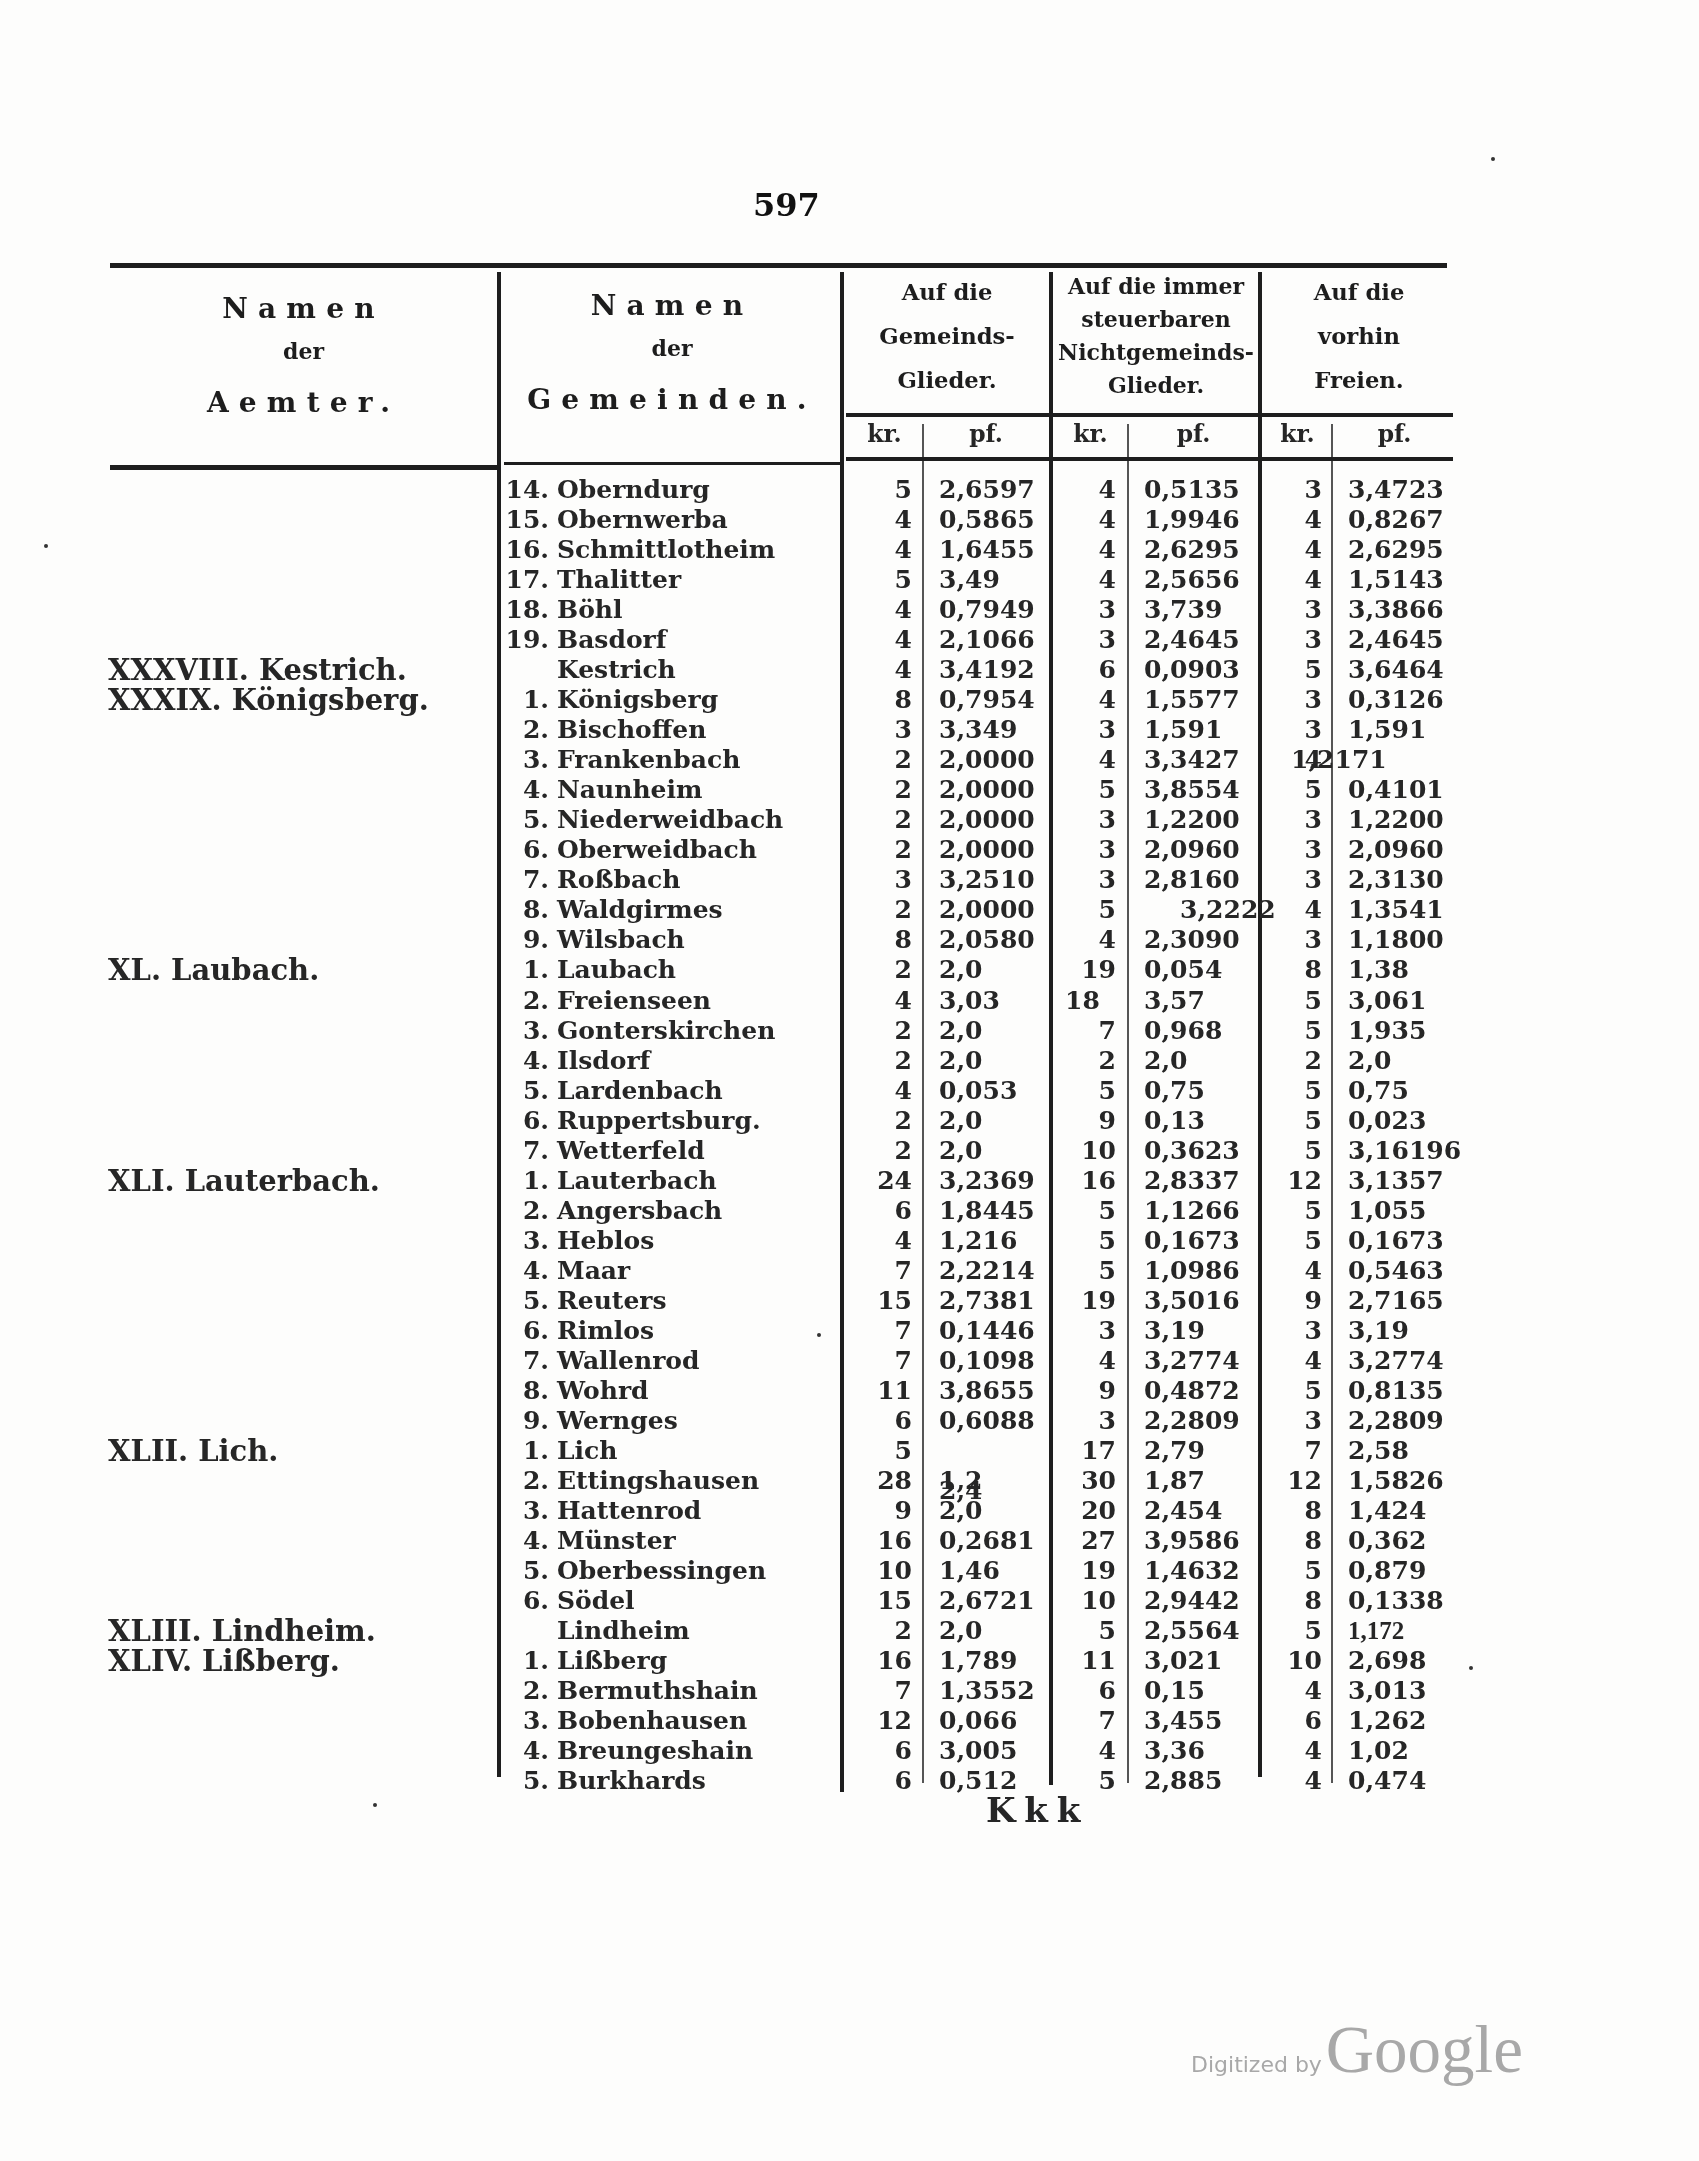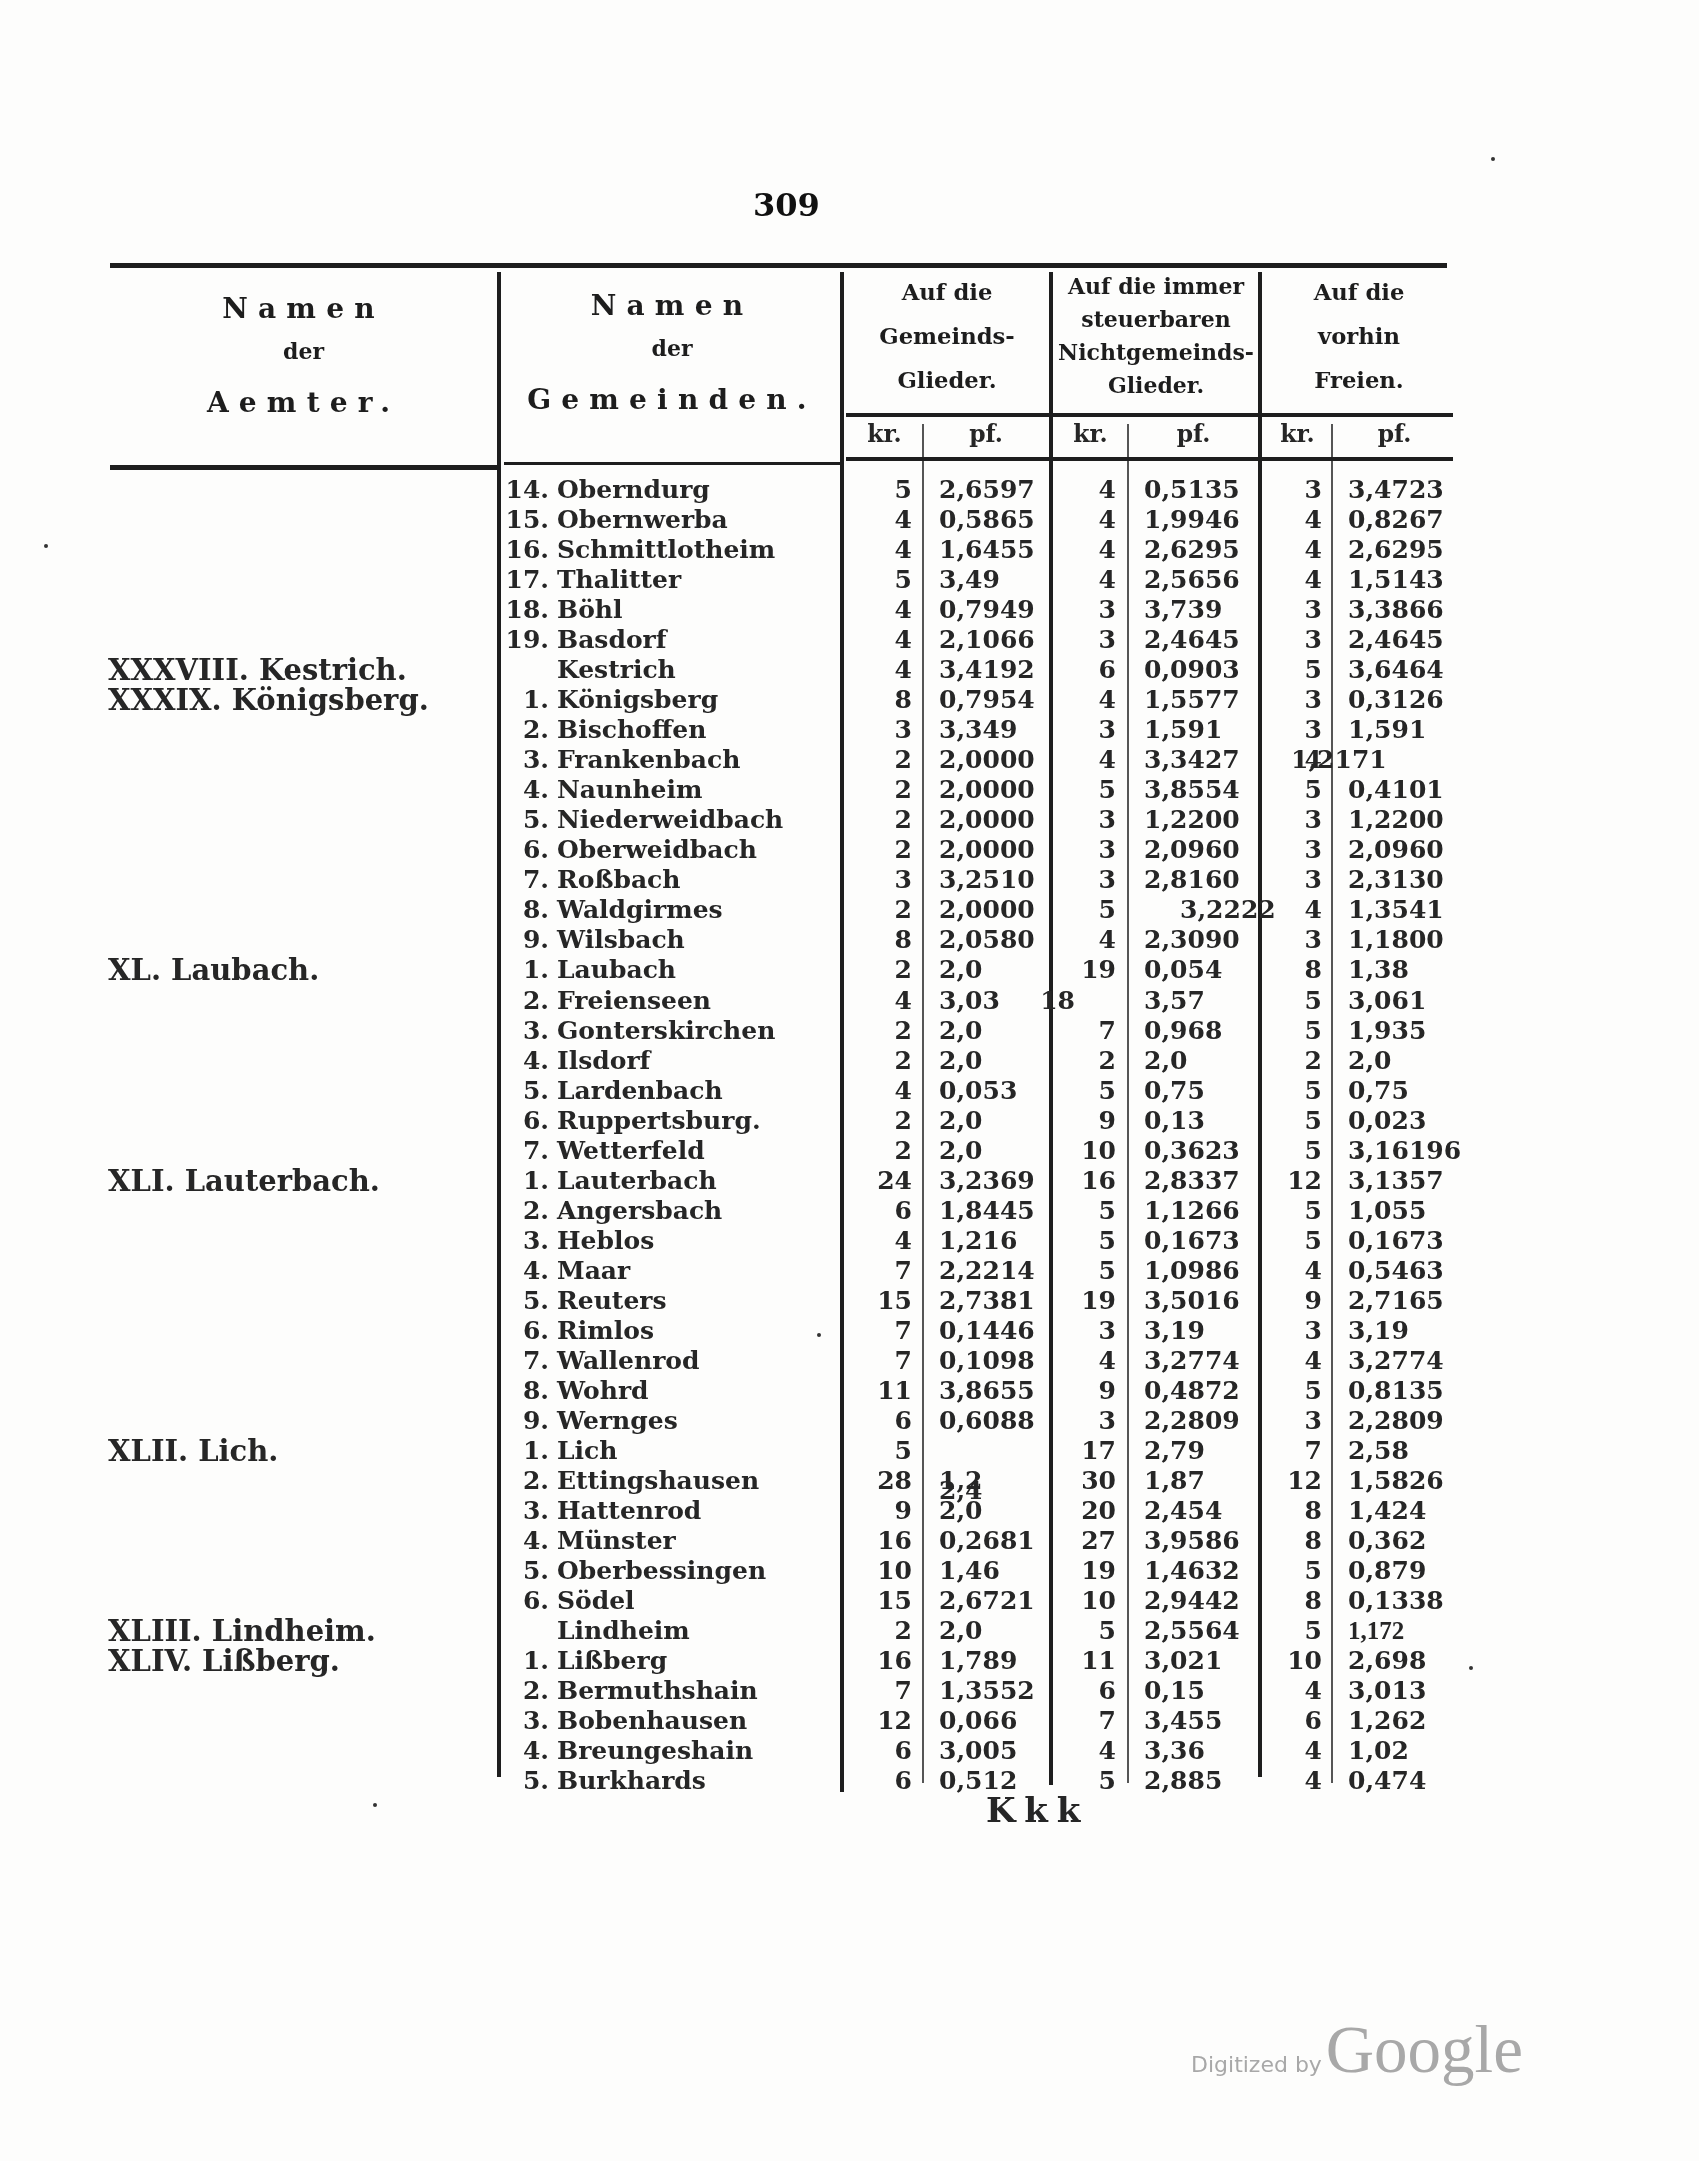--- a/index.html
+++ b/index.html
@@ -24,21 +24,21 @@
   .c-pf { position: absolute; text-align: left; width: 146px; font-weight: bold; }
   .footer-sig { position: absolute; left: 986px; top: 1790px; font-size: 34px; font-weight: bold; letter-spacing: 8.8px; }
   .google { position: absolute; left: 1191px; top: 1981px; color: #a8a8a8; margin-top: 30px; }
   .google .small { font-family: "DejaVu Sans", sans-serif; font-size: 22px; }
   .google .big { font-family: "Liberation Serif", serif; font-size: 67px; }
   .speck { position: absolute; width: 4.4px; height: 4.4px; border-radius: 50%; background: #333; }
 </style>
 </head>
 <body>
 
-<div class="page-number">309</div>
+<div class="page-number">597</div>
 
 <div class="rule" style="left:110px; top:263px; width:1337px; height:5.1px;"></div>
 
 <div class="vline" style="left:497px; top:272px; height:1505px;"></div>
 <div class="vline" style="left:840px; top:272px; height:1520px;"></div>
 <div class="vline" style="left:1049px; top:272px; height:1513px;"></div>
 <div class="vline" style="left:1258px; top:272px; height:1505px;"></div>
 
 <div class="thin" style="left:922px; top:424px; height:1359px;"></div>
 <div class="thin" style="left:1127px; top:424px; height:1359px;"></div>
@@ -271,21 +271,21 @@
       <span class="c-pf" style="left: 1144px;">0,054</span>
       <span class="c-fr" style="left: 1271px;">8</span>
       <span class="c-pf" style="left: 1348px;">1,38</span>
     </div>
     <div class="row" style="top: 986px; width: 1700px;">
       <span class="c-amt"></span>
       <span class="c-num">2.</span>
       <span class="c-name">Freienseen</span>
       <span class="c-fr" style="left: 861px;">4</span>
       <span class="c-pf" style="left: 939px;">3,03</span>
-      <span class="c-fr" style="left: 1024px;">18</span>
+      <span class="c-fr" style="left: 1057px; text-align: center;">18</span>
       <span class="c-pf" style="left: 1144px;">3,57</span>
       <span class="c-fr" style="left: 1271px;">5</span>
       <span class="c-pf" style="left: 1348px;">3,061</span>
     </div>
     <div class="row" style="top: 1016px; width: 1700px;">
       <span class="c-amt"></span>
       <span class="c-num">3.</span>
       <span class="c-name">Gonterskirchen</span>
       <span class="c-fr" style="left: 861px;">2</span>
       <span class="c-pf" style="left: 939px;">2,0</span>

